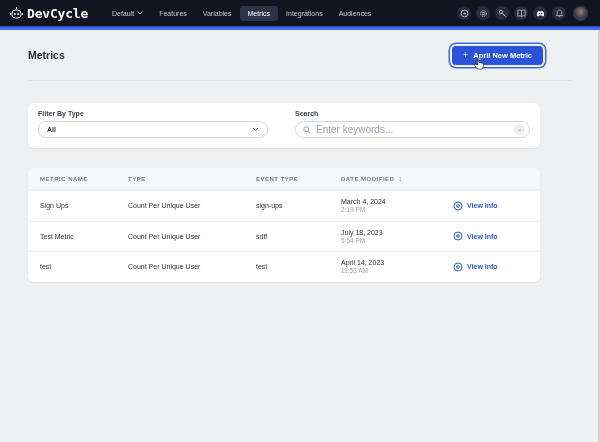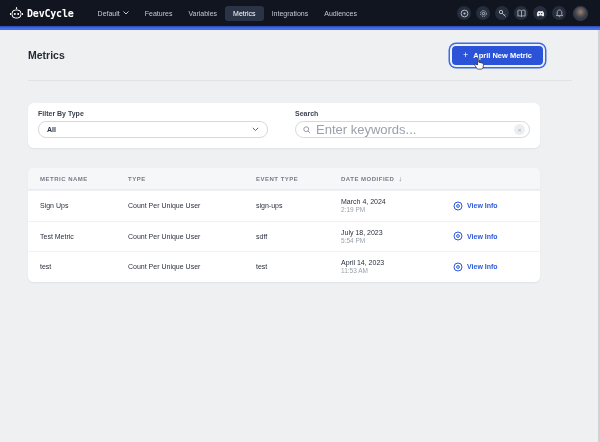--- a/index.html
+++ b/index.html
@@ -19,21 +19,21 @@
     padding:0 12px 0 10px;
   }
   .blue-strip {
     position:absolute; top:26px; left:0; right:0; height:4px;
     background:linear-gradient(180deg,#2a49b4 0%,#4a74f0 70%,#3e66e6 100%);
   }
   .nav-left { display:flex; align-items:center; }
   .brand { display:flex; align-items:center; gap:4px; margin-right:16px; cursor:pointer; }
   .brand-name {
     color:#ffffff; font-family:"DejaVu Sans Mono", monospace;
-    font-weight:bold; font-size:10px; letter-spacing:-0.2px;
+    font-weight:bold; font-size:13px; letter-spacing:-0.2px;
   }
   .nav-item {
     color:#c3c8d2; font-size:7px; padding:4px 8px; border-radius:3px;
     display:flex; align-items:center; gap:3px; cursor:pointer; white-space:nowrap;
   }
   .nav-item.active { background:#2b3347; color:#ffffff; }
   .nav-right { display:flex; align-items:center; gap:5px; }
   .icon-btn {
     width:14px; height:14px; border-radius:50%; background:#262d3c;
     display:flex; align-items:center; justify-content:center; cursor:pointer;
@@ -77,21 +77,21 @@
     height:17px; border:1px solid #d5d8de; border-radius:8px; background:#fff;
     display:flex; align-items:center; justify-content:space-between;
     padding:0 8px; cursor:pointer;
   }
   .select-value { font-size:7px; font-weight:600; color:#2a303c; }
   .search-box {
     height:17px; border:1px solid #d5d8de; border-radius:9px; background:#fff;
     display:flex; align-items:center; padding:0 4px 0 7px;
   }
   .search-box input {
-    flex:1; border:none; outline:none; font-size:13px; color:#2a303c;
+    flex:1; border:none; outline:none; font-size:10px; color:#2a303c;
     font-family:"Liberation Sans", sans-serif; background:transparent; margin-left:5px; min-width:0;
   }
   .search-box input::placeholder { color:#9aa1ab; }
   .clear-btn {
     width:11px; height:11px; border-radius:50%; background:#eceef1;
     display:flex; align-items:center; justify-content:center;
     color:#a7adb7; font-size:5px; cursor:pointer; flex:0 0 auto;
   }
 
   

